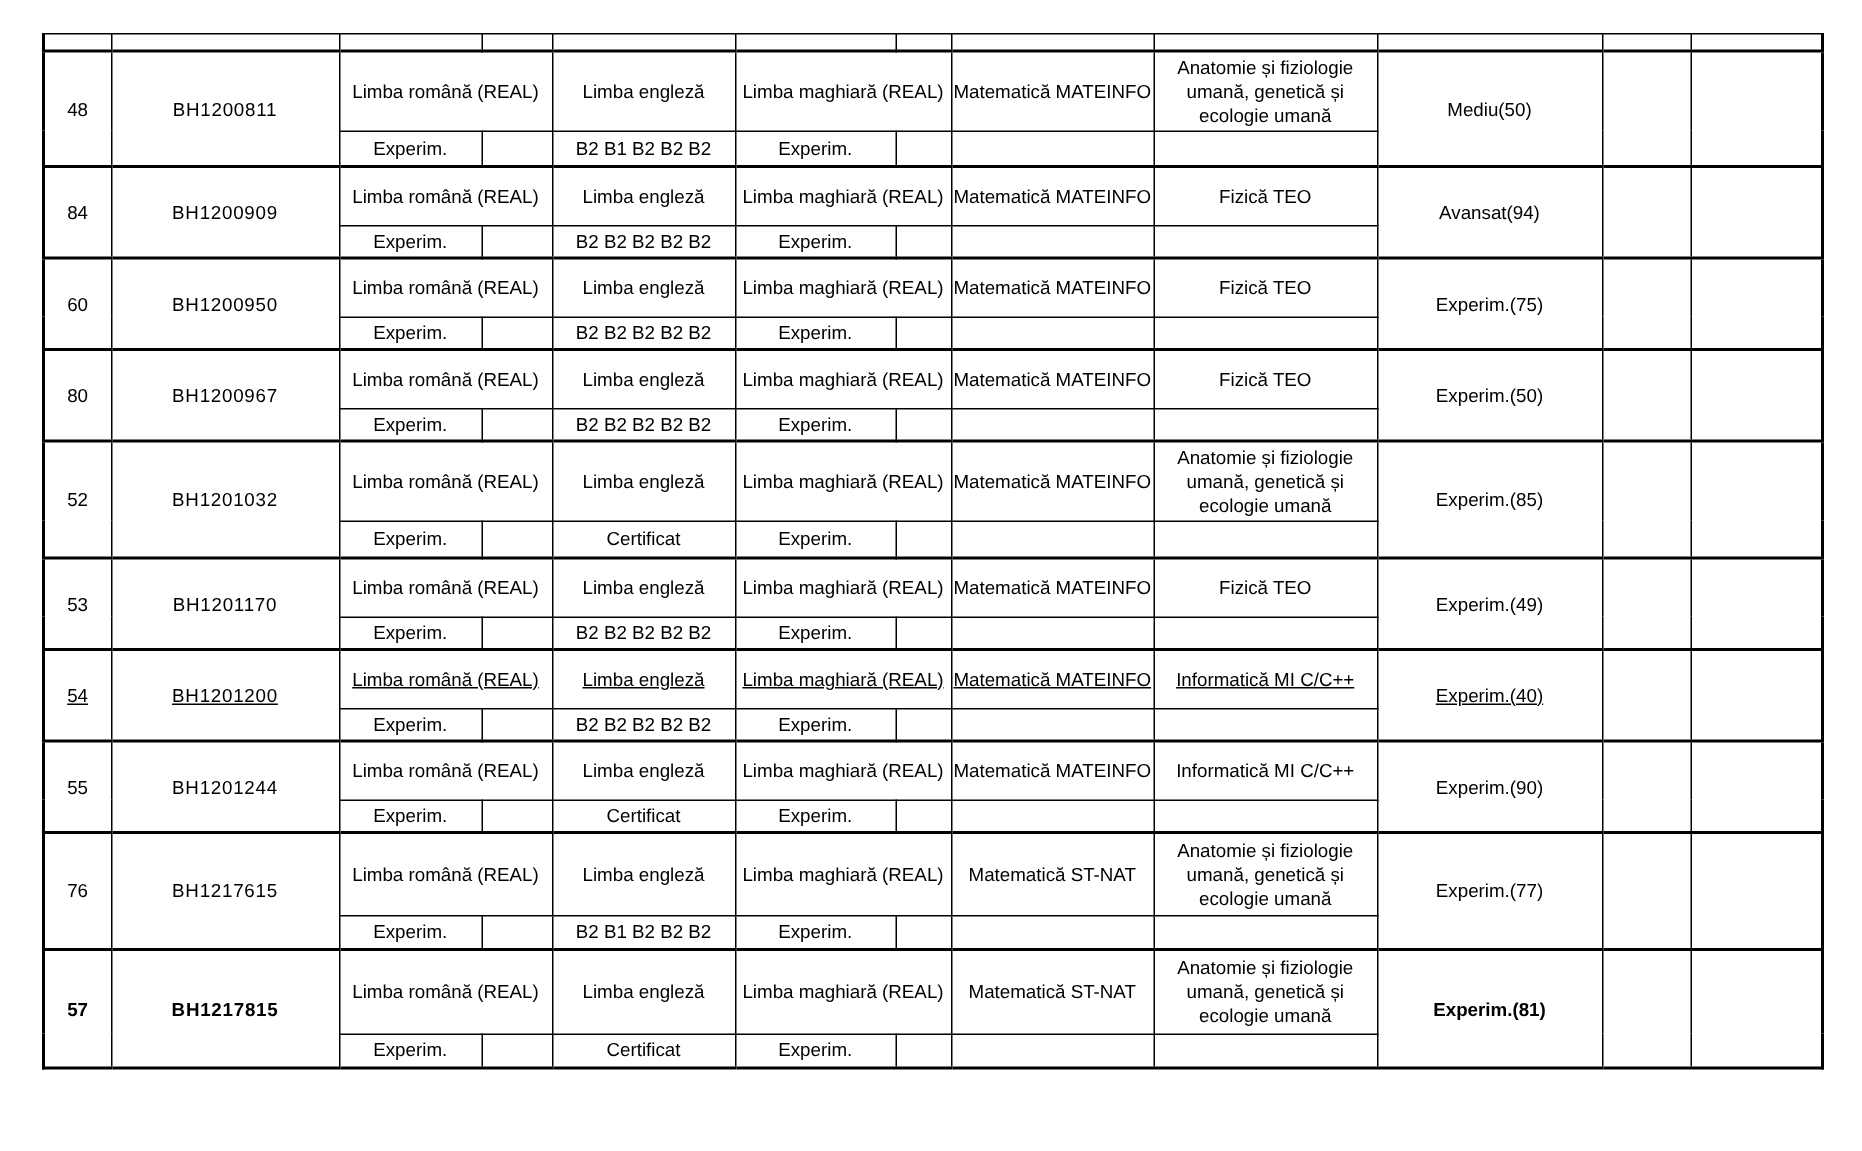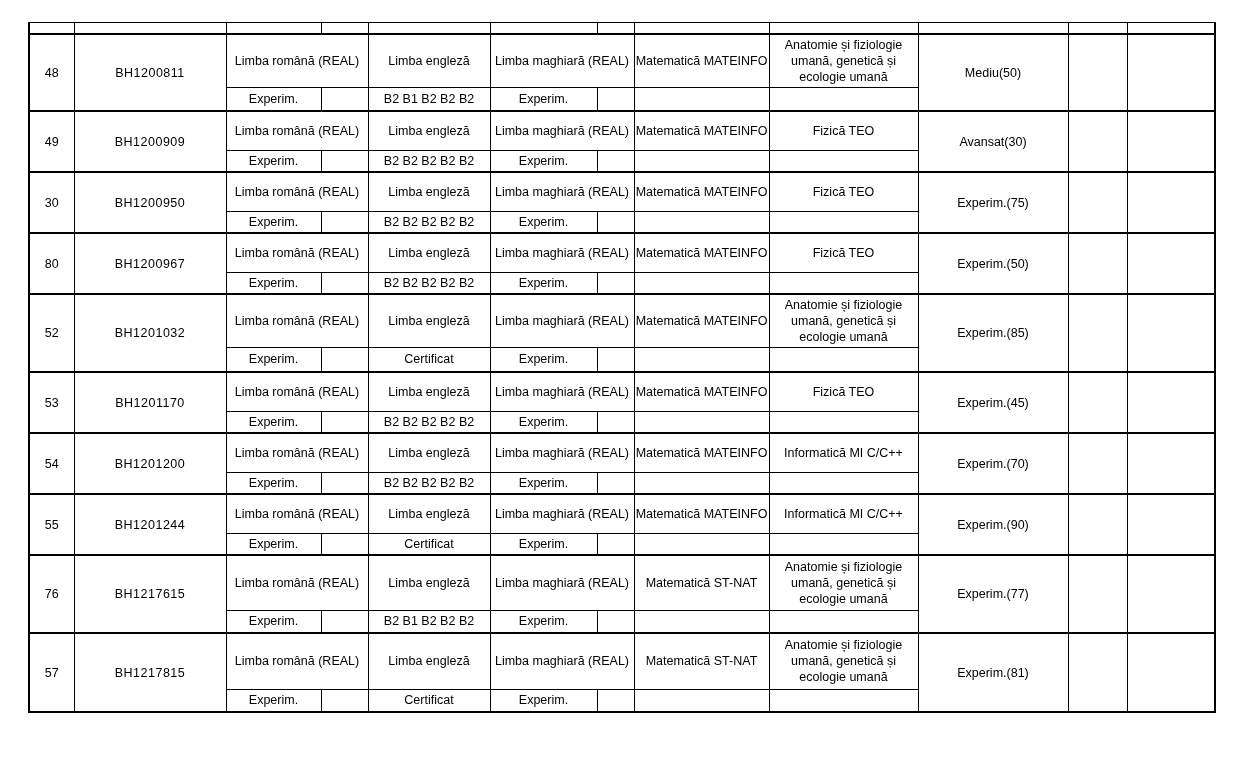--- a/index.html
+++ b/index.html
@@ -35,21 +35,21 @@
     font-size: 12.5px;
     line-height: 16px;
     overflow: hidden;
     word-wrap: break-word;
   }
   
   table.exam td.edge-l { border-left-width: 2px; margin-top: 11px; }
   table.exam td.edge-r { border-right-width: 2px; }
   
   tr.rec-top td { border-top-width: 2px; }
-  tr.last-top td.span2 { border-bottom-width: 2px; }
+  tr.last-top td.span2 { border-bottom-width: 2px; font-weight: bold; }
   tr.last-bot td { border-bottom-width: 2px; }
   tr.sliver td { height: 10px; border-top-width: 1px; }
 
   td.c-num  { font-size: 12px; }
   td.c-code { font-size: 22px; letter-spacing: 0.5px; margin-left: 44px; }
   td.c-rom  { padding: 0 2px; }
   td.c-eng  { padding: 0 2px; }
   td.c-mag  { padding: 0 14px; }
   td.c-mat  { padding: 0 18px; }
   td.c-sci  { padding: 0 4px; }
@@ -106,43 +106,43 @@
       <td class="c-sub">Experim.</td>
       <td></td>
       <td class="c-sub">B2 B1 B2 B2 B2</td>
       <td class="c-sub">Experim.</td>
       <td></td>
       <td></td>
       <td></td>
     </tr>
 
     <tr class="rec-top" style="height: 39px;">
-      <td class="c-num edge-l span2" rowspan="2">49</td>
+      <td class="c-num edge-l span2" rowspan="2">84</td>
       <td class="c-code span2" rowspan="2">BH1200909</td>
       <td class="c-rom" colspan="2">Limba română (REAL)</td>
       <td class="c-eng">Limba engleză</td>
       <td class="c-mag" colspan="2">Limba maghiară (REAL)</td>
       <td class="c-mat">Matematică MATEINFO</td>
       <td class="c-sci">Fizică TEO</td>
-      <td class="c-res span2" rowspan="2">Avansat(30)</td>
+      <td class="c-res span2" rowspan="2">Avansat(94)</td>
       <td class="span2" rowspan="2"></td>
       <td class="edge-r span2" rowspan="2"></td>
     </tr>
     <tr class="rec-bot" style="height: 22px;">
       <td class="c-sub">Experim.</td>
       <td></td>
       <td class="c-sub">B2 B2 B2 B2 B2</td>
       <td class="c-sub">Experim.</td>
       <td></td>
       <td></td>
       <td></td>
     </tr>
 
     <tr class="rec-top" style="height: 39px;">
-      <td class="c-num edge-l span2" rowspan="2">30</td>
+      <td class="c-num edge-l span2" rowspan="2">60</td>
       <td class="c-code span2" rowspan="2">BH1200950</td>
       <td class="c-rom" colspan="2">Limba română (REAL)</td>
       <td class="c-eng">Limba engleză</td>
       <td class="c-mag" colspan="2">Limba maghiară (REAL)</td>
       <td class="c-mat">Matematică MATEINFO</td>
       <td class="c-sci">Fizică TEO</td>
       <td class="c-res span2" rowspan="2">Experim.(75)</td>
       <td class="span2" rowspan="2"></td>
       <td class="edge-r span2" rowspan="2"></td>
     </tr>
@@ -201,43 +201,43 @@
     </tr>
 
     <tr class="rec-top" style="height: 39px;">
       <td class="c-num edge-l span2" rowspan="2">53</td>
       <td class="c-code span2" rowspan="2">BH1201170</td>
       <td class="c-rom" colspan="2">Limba română (REAL)</td>
       <td class="c-eng">Limba engleză</td>
       <td class="c-mag" colspan="2">Limba maghiară (REAL)</td>
       <td class="c-mat">Matematică MATEINFO</td>
       <td class="c-sci">Fizică TEO</td>
-      <td class="c-res span2" rowspan="2">Experim.(45)</td>
-      <td class="span2" rowspan="2"></td>
-      <td class="edge-r span2" rowspan="2"></td>
-    </tr>
-    <tr class="rec-bot" style="height: 22px;">
-      <td class="c-sub">Experim.</td>
-      <td></td>
-      <td class="c-sub">B2 B2 B2 B2 B2</td>
-      <td class="c-sub">Experim.</td>
-      <td></td>
-      <td></td>
-      <td></td>
-    </tr>
-
-    <tr class="rec-top" style="height: 39px;">
+      <td class="c-res span2" rowspan="2">Experim.(49)</td>
+      <td class="span2" rowspan="2"></td>
+      <td class="edge-r span2" rowspan="2"></td>
+    </tr>
+    <tr class="rec-bot" style="height: 22px;">
+      <td class="c-sub">Experim.</td>
+      <td></td>
+      <td class="c-sub">B2 B2 B2 B2 B2</td>
+      <td class="c-sub">Experim.</td>
+      <td></td>
+      <td></td>
+      <td></td>
+    </tr>
+
+    <tr class="rec-top" style="height: 39px; text-decoration: underline;">
       <td class="c-num edge-l span2" rowspan="2">54</td>
       <td class="c-code span2" rowspan="2">BH1201200</td>
       <td class="c-rom" colspan="2">Limba română (REAL)</td>
       <td class="c-eng">Limba engleză</td>
       <td class="c-mag" colspan="2">Limba maghiară (REAL)</td>
       <td class="c-mat">Matematică MATEINFO</td>
       <td class="c-sci">Informatică MI C/C++</td>
-      <td class="c-res span2" rowspan="2">Experim.(70)</td>
+      <td class="c-res span2" rowspan="2">Experim.(40)</td>
       <td class="span2" rowspan="2"></td>
       <td class="edge-r span2" rowspan="2"></td>
     </tr>
     <tr class="rec-bot" style="height: 22px;">
       <td class="c-sub">Experim.</td>
       <td></td>
       <td class="c-sub">B2 B2 B2 B2 B2</td>
       <td class="c-sub">Experim.</td>
       <td></td>
       <td></td>

